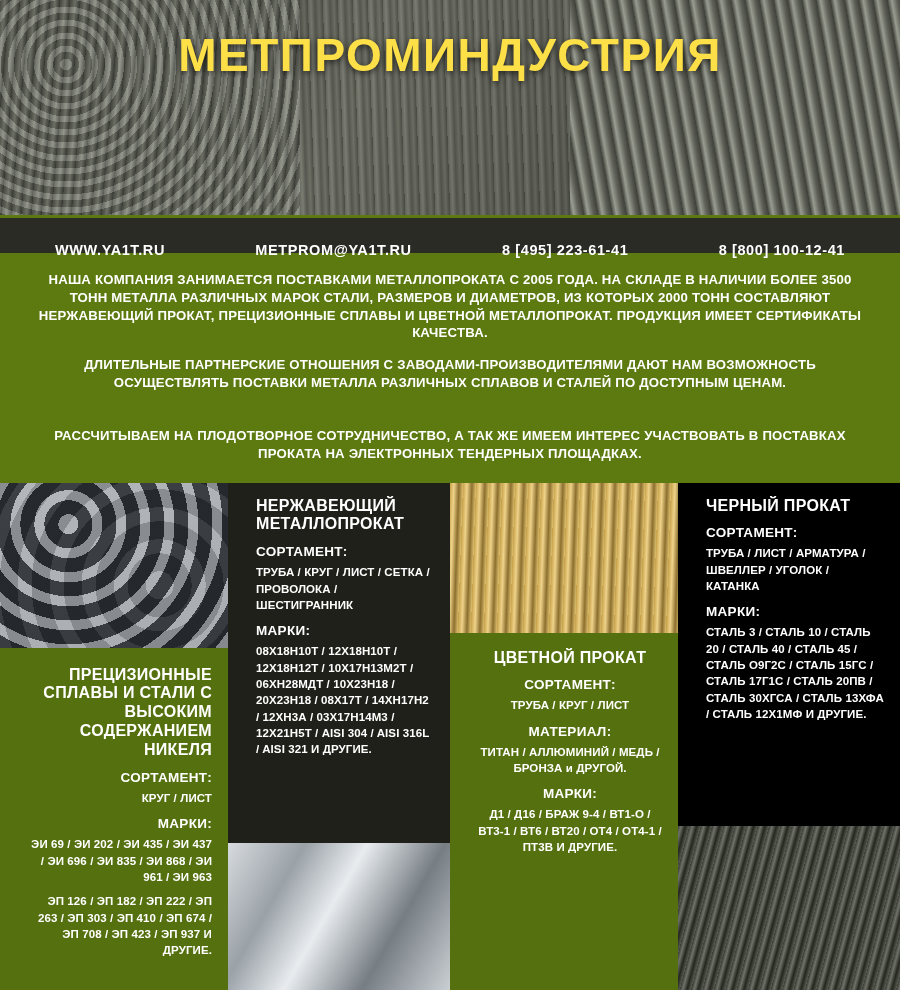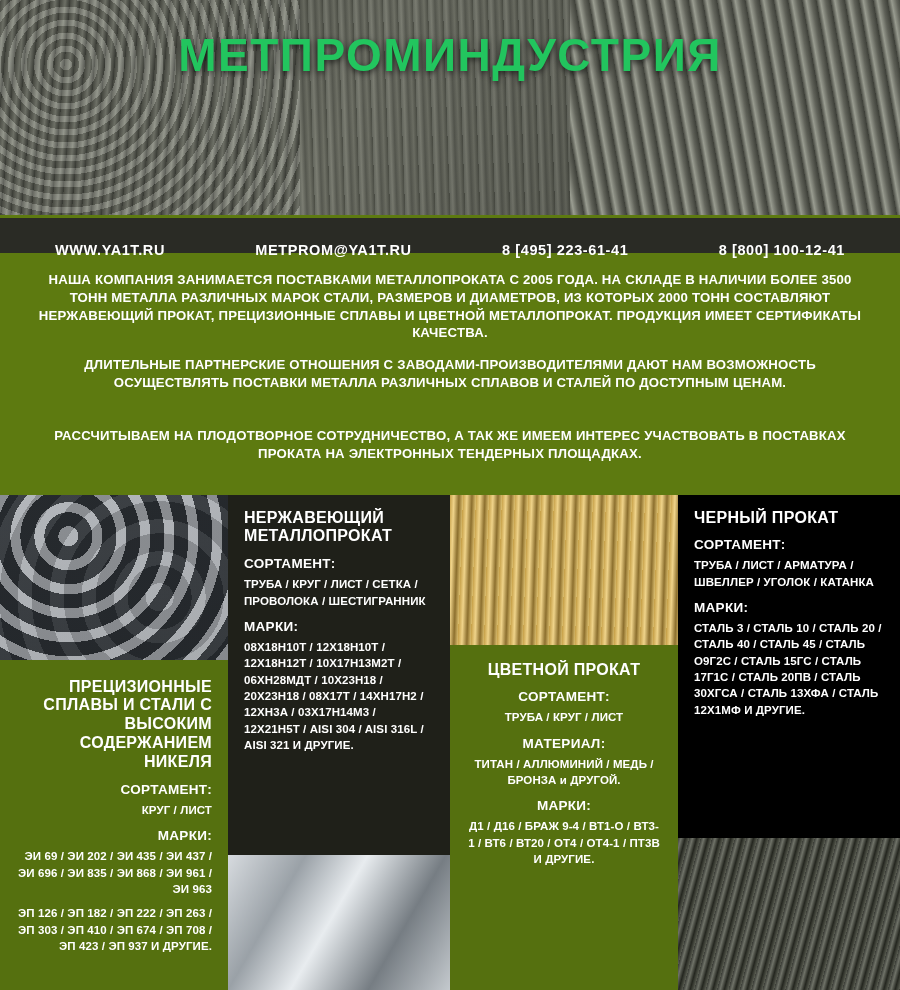--- a/index.html
+++ b/index.html
@@ -46,21 +46,21 @@
       repeating-linear-gradient(10deg, rgba(255,255,255,0.06) 0 8px, rgba(0,0,0,0.14) 8px 16px);
     opacity: .92;
   }
   .hero-green-l {
     position: absolute; left: 0; top: 0; width: 150px; height: 215px;
     background: linear-gradient(90deg, rgba(93,122,16,0.0) 0%, rgba(93,122,16,0.0) 100%);
   }
   .hero-title {
     position: absolute; left: 0; right: 0; top: 28px;
     text-align: center;
-    color: #22c55e;
+    color: #fde047;
     font-size: 46px;
     font-weight: bold;
     letter-spacing: 1.5px;
     text-shadow: 0 2px 6px rgba(0,0,0,0.65);
     z-index: 3;
   }
 
   
   .contact-bar {
     position: relative;
@@ -78,21 +78,21 @@
     font-weight: bold;
     letter-spacing: 0.6px;
     white-space: nowrap;
     margin-top: 29px;
   }
 
   
   .intro {
     width: 900px;
     background: #5d7a10;
-    padding: 18px 30px 28px 30px;
+    padding: 18px 30px 16px 30px;
     text-align: center;
   }
   .intro p {
     color: #ffffff;
     font-size: 13.2px;
     font-weight: bold;
     line-height: 1.35;
     letter-spacing: 0.2px;
     margin-bottom: 14px;
   }
@@ -138,21 +138,21 @@
       #aab0b5;
   }
   .ph-wire {
     height: 172px;
     background:
       repeating-linear-gradient(105deg, #3a3c36 0px, #6f7268 3px, #24261f 7px, #585b50 11px),
       repeating-linear-gradient(15deg, rgba(255,255,255,0.08) 0 7px, rgba(0,0,0,0.22) 7px 15px),
       #474a41;
   }
 
-  .block { padding: 14px 16px 10px 16px; }
+  .block { padding: 14px 16px 10px 28px; }
   .blk-title {
     color: #ffffff;
     font-size: 16px;
     font-weight: bold;
     line-height: 1.18;
     letter-spacing: 0.3px;
     margin-bottom: 10px;
   }
   .blk-sub {
     color: #ffffff;

